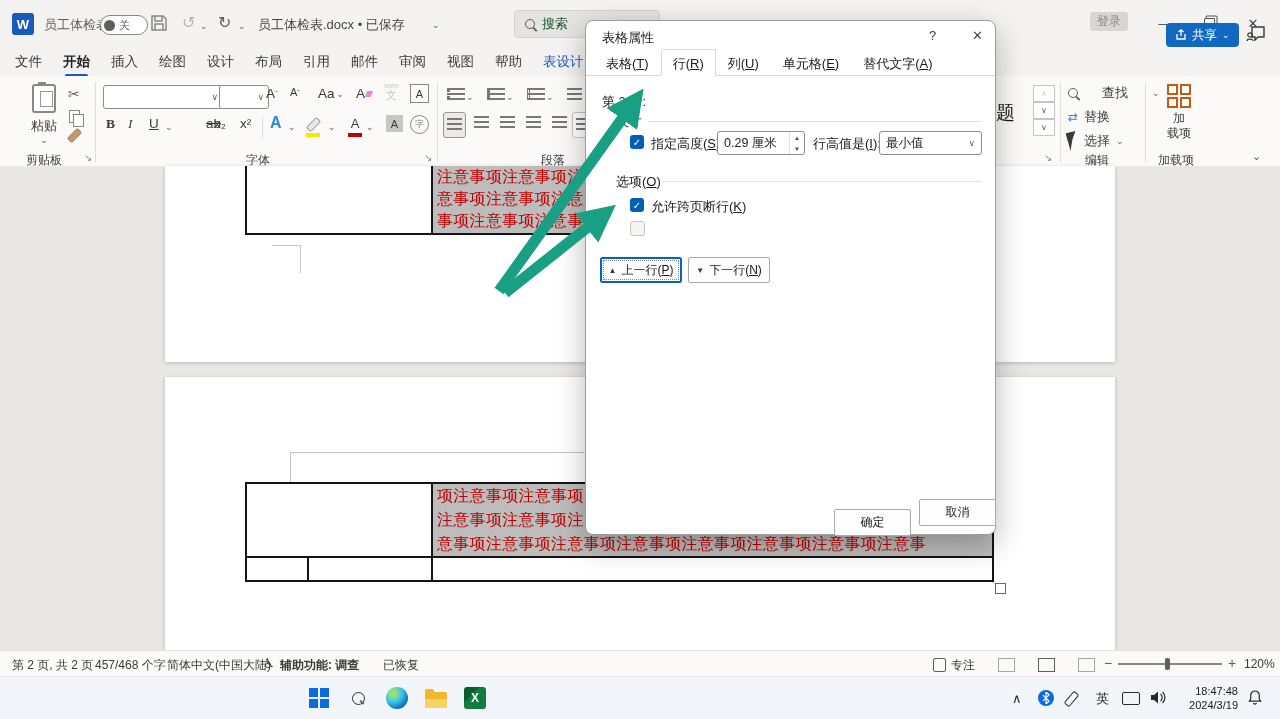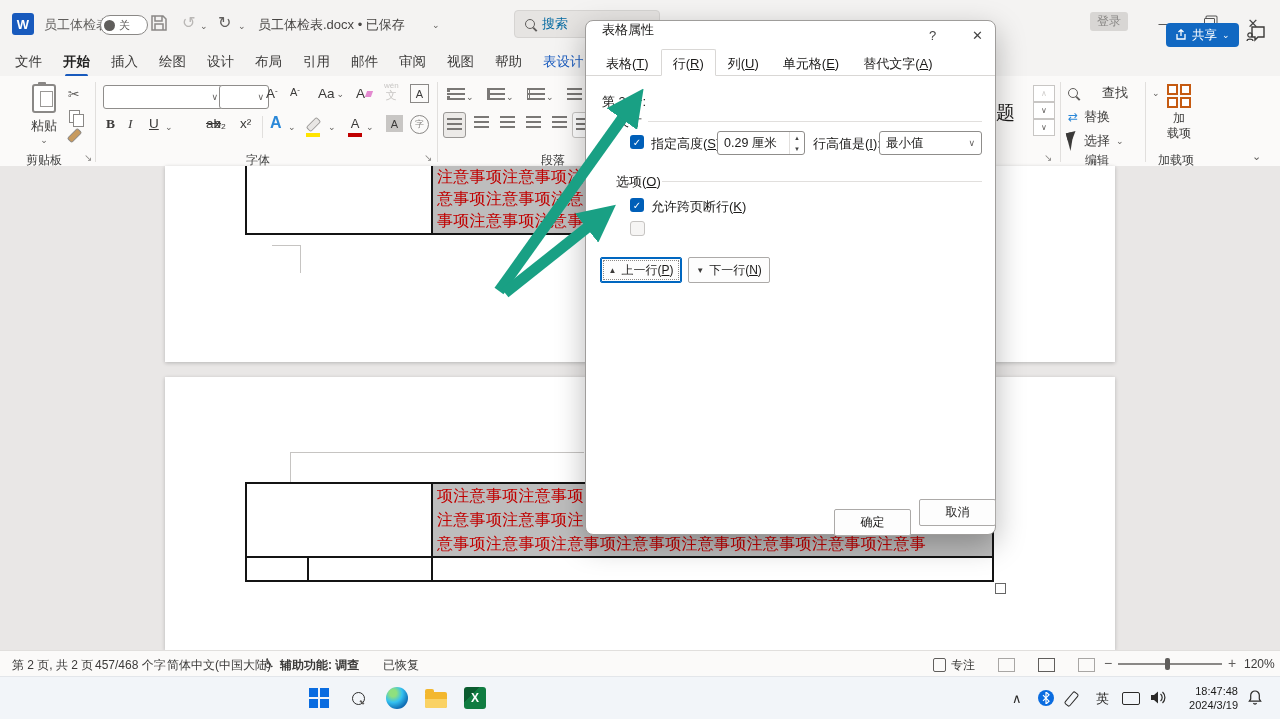--- a/index.html
+++ b/index.html
@@ -13,21 +13,21 @@
   .tabrow{left:0;top:48px;width:1280px;height:28px;background:#f4f3f2;}
   .ribbon{left:0;top:76px;width:1280px;height:90px;background:#fbfaf9;border-bottom:1px solid #d8d6d4;}
   .canvas{left:0;top:166px;width:1280px;height:484px;background:#e9e7e6;}
   .statusbar{left:0;top:650px;width:1280px;height:26px;background:#fbfaf9;border-top:1px solid #e1dfdd;font-size:12px;color:#3b3a39;}
   .taskbar{left:0;top:676px;width:1280px;height:43px;background:#f2f5f9;border-top:1px solid #e3e6ea;}
   .wicon{width:22px;height:22px;border-radius:3px;background:#185abd;color:#fff;font-weight:bold;font-size:13px;display:flex;align-items:center;justify-content:center;}
   .toggle{width:40px;height:18px;border:1px solid #8a8886;border-radius:10px;display:flex;align-items:center;padding:0 3px;gap:4px;color:#605e5c;font-size:11px;background:#fff;}
   .knob{width:11px;height:11px;border-radius:50%;background:#605e5c;}
   .qat{font-size:16px;color:#605e5c;}
   .dim{color:#b9b7b5;}
-  .searchbox{background:#e6e4e2;border:1px solid #d6d4d2;border-radius:4px;height:26px;display:flex;align-items:center;gap:7px;padding:0 10px;color:#0369a1;font-size:13px;}
+  .searchbox{background:#e6e4e2;border:1px solid #d6d4d2;border-radius:4px;height:26px;display:flex;align-items:center;gap:7px;padding:0 10px;color:#14532d;font-size:13px;}
   .mag{width:8px;height:8px;border:1.6px solid #605e5c;border-radius:50%;position:relative;display:inline-block;}
   .mag:after{content:"";position:absolute;width:1.6px;height:5px;background:#605e5c;left:8px;top:7px;transform:rotate(-45deg);}
   .winbtn{width:30px;height:30px;display:flex;align-items:center;justify-content:center;color:#444;font-size:13px;}
   .rtab{font-size:13.5px;color:#3b3a39;position:relative;}
   .rtab.active{font-weight:700;color:#222;}
   .rtab.active:after{content:"";position:absolute;left:2px;right:2px;bottom:-6px;height:3px;border-radius:2px;background:#185abd;}
   .rtab.ctx{color:#185abd;}
   .sharebtn{background:#1168c2;color:#fff;border-radius:4px;height:24px;display:flex;align-items:center;gap:5px;padding:0 9px;font-size:12.5px;}
   
   .vsep{width:1px;background:#e1dfdd;top:80px;height:80px;}
@@ -331,21 +331,21 @@
   <div class="abs tline" style="left:245px;top:390px;width:749px;height:2px;"></div>
   <div class="abs tline" style="left:245px;top:414px;width:749px;height:2px;"></div>
   <div class="abs tline" style="left:245px;top:316px;width:2px;height:100px;"></div>
   <div class="abs tline" style="left:431px;top:316px;width:2px;height:100px;"></div>
   <div class="abs tline" style="left:307px;top:390px;width:2px;height:26px;"></div>
   <div class="abs tline" style="left:992px;top:316px;width:2px;height:100px;"></div>
   <div class="abs" style="left:995px;top:417px;width:9px;height:9px;border:1.5px solid #666;background:#fff;"></div>
 </div>
 
 <div class="abs dialog">
-  <span class="abs" style="left:16px;top:0;font-size:13px;">表格属性</span>
+  <span class="abs" style="left:16px;top:8px;font-size:13px;">表格属性</span>
   <span class="abs" style="left:343px;top:7px;font-size:13px;color:#444;">?</span>
   <span class="abs" style="left:386px;top:7px;font-size:13px;color:#444;">✕</span>
 
   <div class="dtabstrip">
     <span class="dtab ukey">表格(<u>T</u>)</span>
     <span class="dtab active ukey">行(<u>R</u>)</span>
     <span class="dtab ukey">列(<u>U</u>)</span>
     <span class="dtab ukey">单元格(<u>E</u>)</span>
     <span class="dtab ukey">替代文字(<u>A</u>)</span>
   </div>

